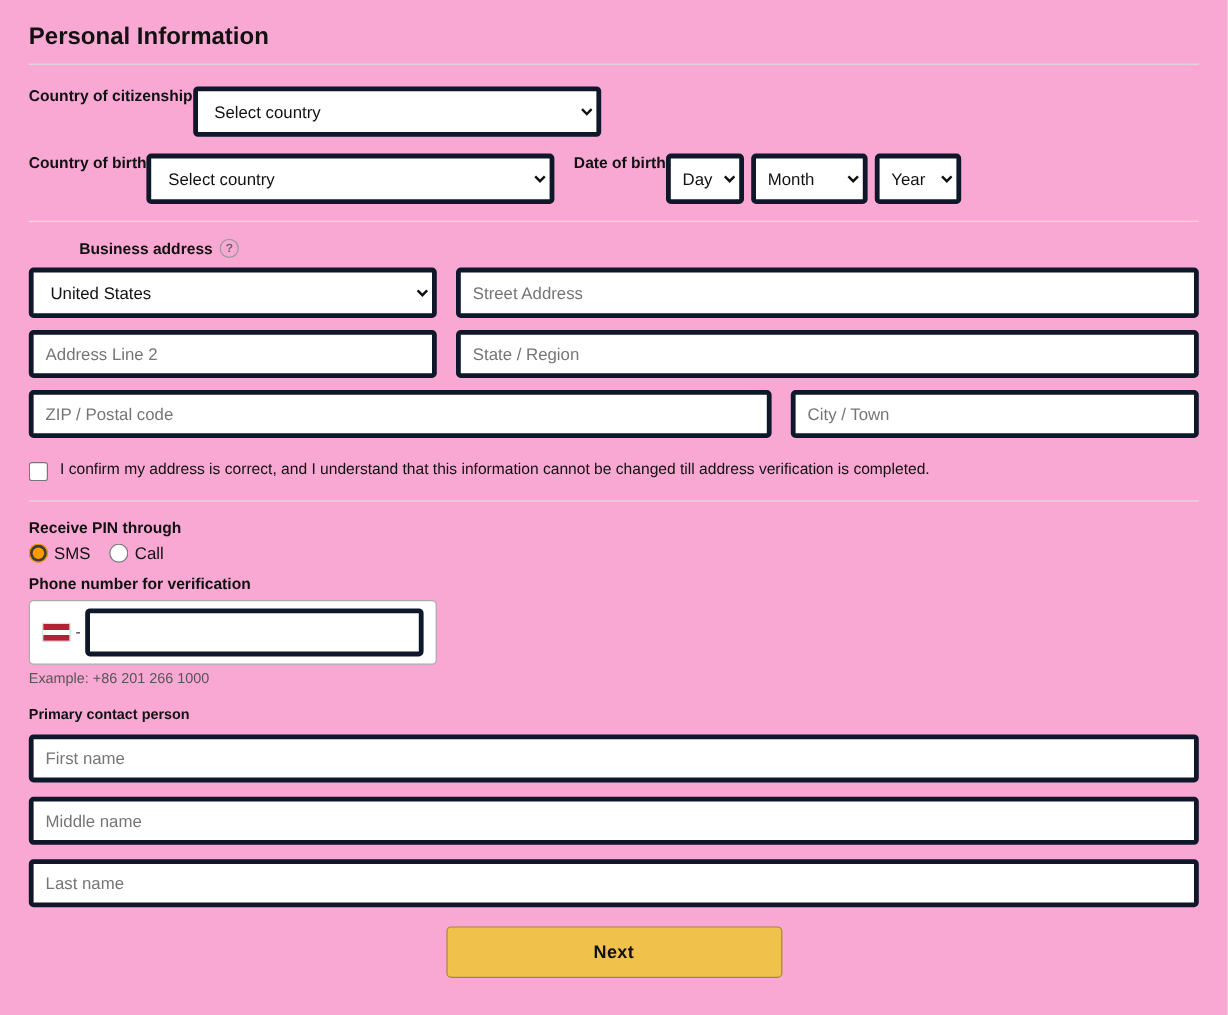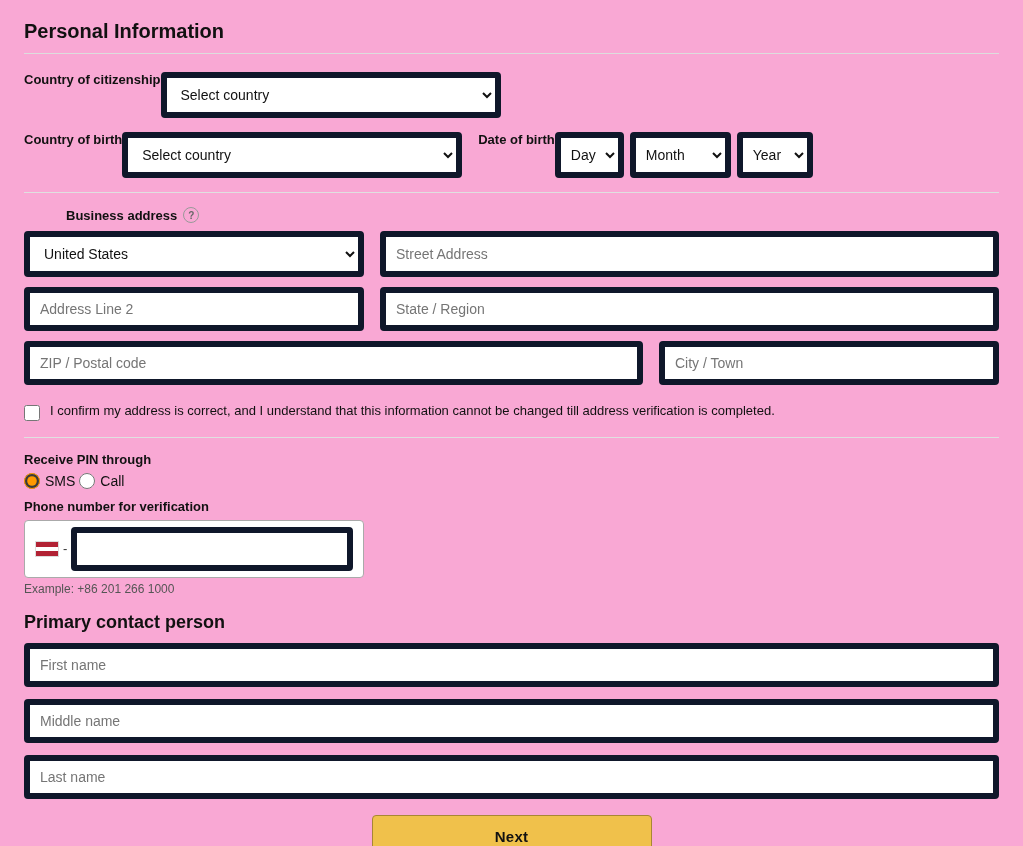--- a/index.html
+++ b/index.html
@@ -67,21 +67,21 @@
       width: 16px;
       height: 16px;
       border-radius: 50%;
       border: 1px solid #999;
       font-size: 10px;
       color: #666;
       cursor: pointer;
       font-weight: bold;
     }
     select, input[type="text"], input[type="tel"] {
-      border: 6px solid #0f172a;
+      border: 4px solid #0f172a;
       border-radius: 4px;
       padding: 8px 10px;
       font-size: 14px;
       color: #111;
       background: #fff;
       outline: none;
     }
     select {
       appearance: auto;
       cursor: pointer;
@@ -140,21 +140,21 @@
       margin-top: 6px;
     }
     .pin-label {
       font-size: 13px;
       font-weight: bold;
       color: #111;
       margin-bottom: 6px;
     }
     .radio-group {
       display: flex;
-      gap: 4px;
+      gap: 16px;
       align-items: center;
       margin-bottom: 10px;
     }
     .radio-option {
       display: flex;
       align-items: center;
       gap: 5px;
       font-size: 14px;
       color: #111;
       cursor: pointer;
@@ -202,21 +202,21 @@
       font-size: 14px;
       width: 100%;
       padding: 0;
     }
     .phone-example {
       font-size: 12px;
       color: #555;
       margin-top: 4px;
     }
     .primary-contact-label {
-      font-size: 18px;
+      font-size: 12px;
       font-weight: bold;
       color: #111;
       margin: 16px 0 10px 0;
     }
     .name-row {
       display: flex;
       gap: 12px;
       margin-bottom: 16px;
       flex-direction: column;
     }

